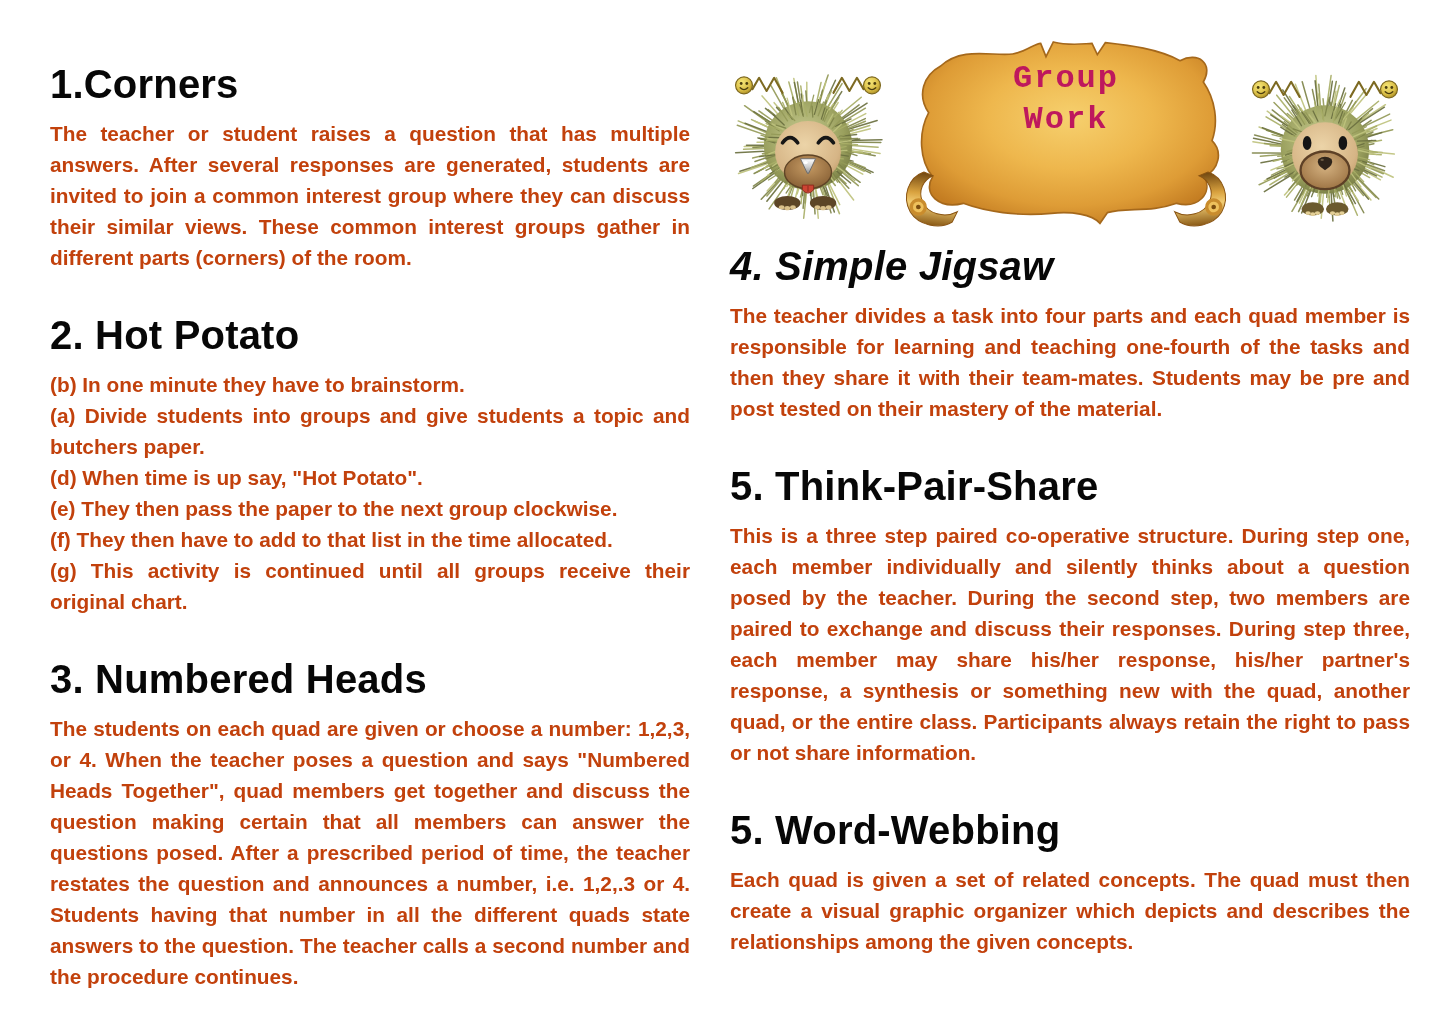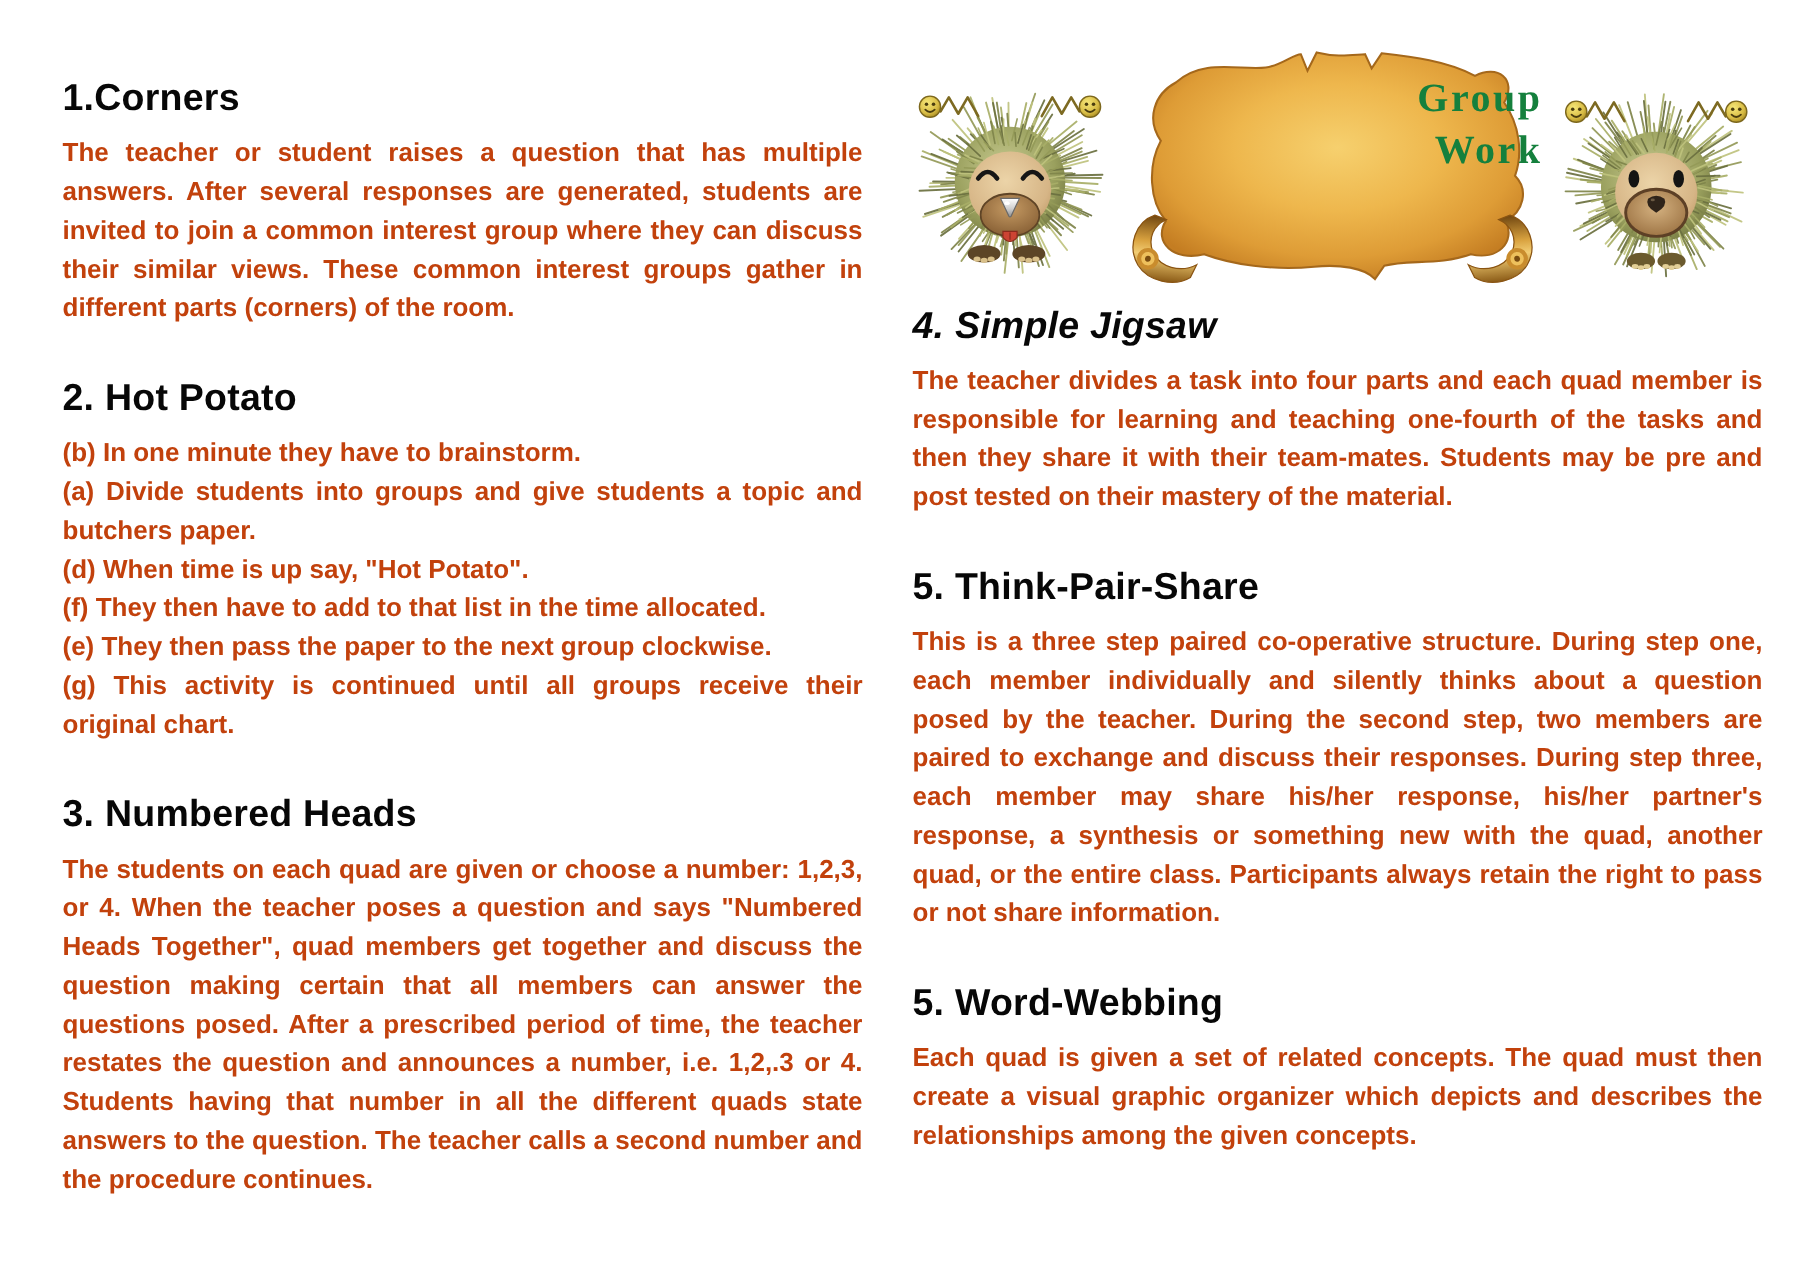--- a/index.html
+++ b/index.html
@@ -4,38 +4,38 @@
 <style>
   html,body{margin:0;padding:0;}
   body{
     width:1445px;height:1020px;position:relative;background:#ffffff;
     font-family:"Liberation Sans",sans-serif;color:#0d0d0d;overflow:hidden;
   }
   .col{position:absolute;}
   .col-left{left:50px;top:62px;width:640px;}
   .col-right{left:730px;top:30px;width:680px;}
   h2.sec{
-    font-size:30px;font-weight:bold;color:#070707;
+    font-size:40px;font-weight:bold;color:#070707;
     margin:40px 0 11px 0;letter-spacing:.2px;
   }
   h2.sec.first{margin-top:0;}
   .col-right h2.sec.after-banner{margin-top:8px;font-style:italic;}
   p.body,p.item{
     font-size:20.8px;font-weight:bold;line-height:31px;margin:0;
     text-align:justify;color:#c2410c;
   }
   p.item{text-align:justify;}
   
   .header-graphic{position:relative;height:206px;}
   .banner{position:absolute;left:168px;top:4px;width:336px;height:200px;}
   .banner svg{width:100%;height:100%;display:block;}
   .banner-text{
-    position:absolute;left:0;top:24px;width:100%;text-align:right;
-    font-family:Liberation Serif, serif;font-weight:bold;
-    font-size:32px;line-height:41px;color:#15803d;letter-spacing:2px;
+    position:absolute;left:0;top:24px;width:100%;text-align:center;
+    font-family:Liberation Mono, monospace;font-weight:bold;
+    font-size:32px;line-height:41px;color:#be185d;letter-spacing:2px;
   }
   .critter{position:absolute;width:160px;height:166px;}
   .critter svg{width:100%;height:100%;display:block;}
   .critter.cleft{left:-2px;top:26px;}
   .critter.cright{left:515px;top:30px;}
   .defs-holder{position:absolute;width:0;height:0;overflow:hidden;}
 </style>
 </head>
 <body>
 
@@ -87,22 +87,22 @@
 </svg>
 
 <div class="col col-left">
   <h2 class="sec first">1.Corners</h2>
   <p class="body">The teacher or student raises a question that has multiple answers. After several responses are generated, students are invited to join a common interest group where they can discuss their similar views. These common interest groups gather in different parts (corners) of the room.</p>
 
   <h2 class="sec">2. Hot Potato</h2>
   <p class="item">(b) In one minute they have to brainstorm.</p>
   <p class="item">(a) Divide students into groups and give students a topic and butchers paper.</p>
   <p class="item">(d) When time is up say, "Hot Potato".</p>
+  <p class="item">(e) They then pass the paper to the next group clockwise.</p>
   <p class="item">(f) They then have to add to that list in the time allocated.</p>
-  <p class="item">(e) They then pass the paper to the next group clockwise.</p>
   <p class="item">(g) This activity is continued until all groups receive their original chart.</p>
 
   <h2 class="sec">3. Numbered Heads</h2>
   <p class="body">The students on each quad are given or choose a number: 1,2,3, or 4. When the teacher poses a question and says "Numbered Heads Together", quad members get together and discuss the question making certain that all members can answer the questions posed. After a prescribed period of time, the teacher restates the question and announces a number, i.e. 1,2,.3 or 4. Students having that number in all the different quads state answers to the question. The teacher calls a second number and the procedure continues.</p>
 </div>
 
 <div class="col col-right">
 
   <div class="header-graphic">
 

